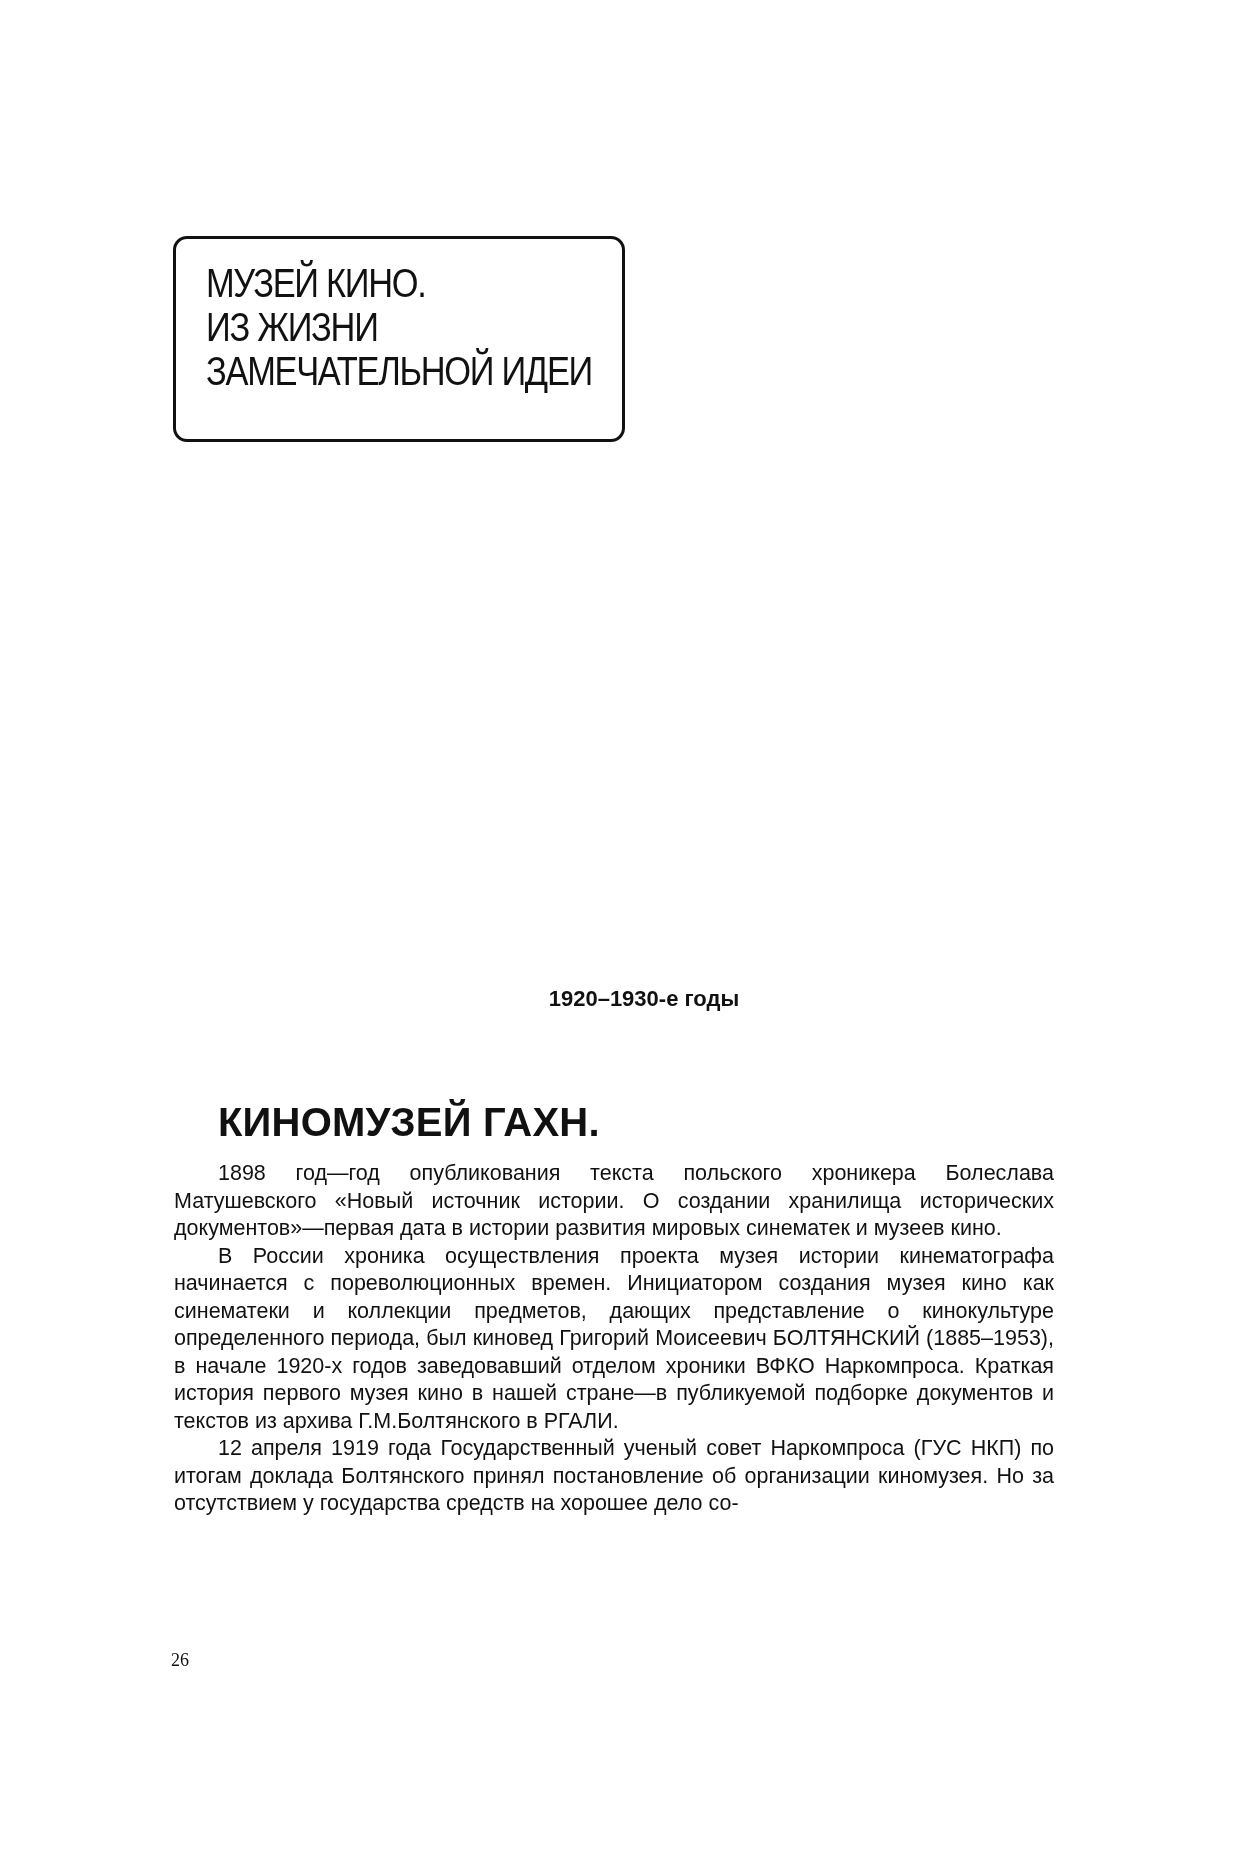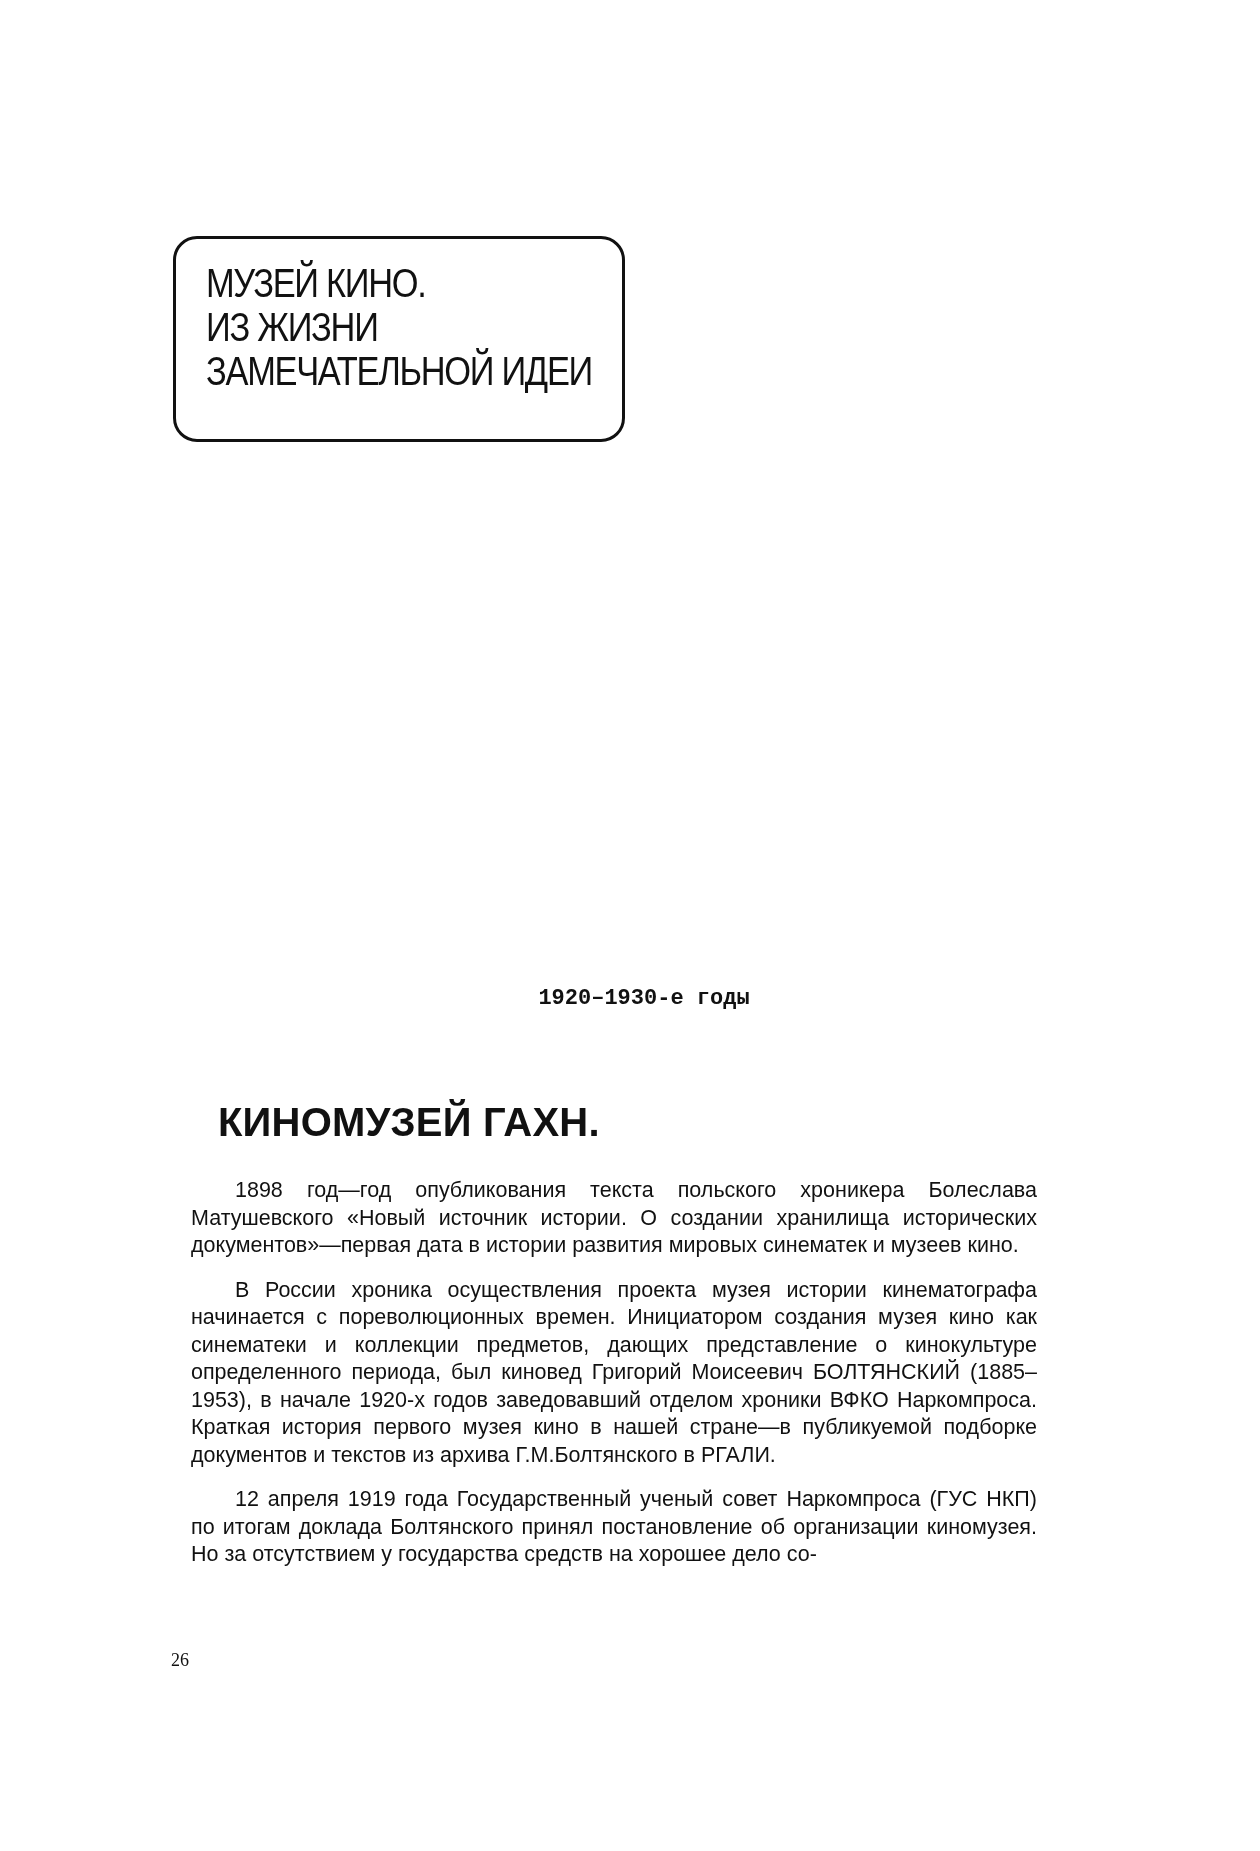--- a/index.html
+++ b/index.html
@@ -1,44 +1,44 @@
 <!DOCTYPE html>
 <html><head>
 <meta charset="utf-8">
 <style>
   html, body { margin: 0; padding: 0; background: #ffffff; }
   body { width: 1260px; height: 1851px; position: relative; overflow: hidden; color: #111; }
   .title-box {
     position: absolute; left: 173px; top: 236px; width: 452px; height: 206px;
-    border: 3px solid #111; border-radius: 24px; box-sizing: border-box;
+    border: 3px solid #111; border-radius: 14px; box-sizing: border-box;
   }
   .title-box .title-lines {
     position: absolute; left: 30px; top: 22px;
     font-family: "Liberation Sans Narrow", "Liberation Sans", sans-serif;
     font-size: 40px; line-height: 44px; letter-spacing: -1.5px;
     transform: scaleX(0.86); transform-origin: left top; white-space: nowrap;
   }
   .title-line { display: block; }
   .section-label {
     position: absolute; left: 0; width: 1260px; top: 986px; text-align: center;
-    font-family: Liberation Mono, monospace; font-weight: bold; font-size: 22px;
+    font-family: Liberation Sans, sans-serif; font-weight: bold; font-size: 22px;
     padding-left: 28px; box-sizing: border-box;
   }
   .article-heading {
     position: absolute; left: 218px; top: 1102px;
     font-family: "Liberation Sans", sans-serif; font-weight: bold; font-size: 40px;
     line-height: 40px; letter-spacing: 0.2px;
   }
   .article-heading span { display: block; }
   .body-text {
     position: absolute; left: 174px; top: 1160px; width: 880px;
     font-family: "Liberation Sans", sans-serif; font-size: 21.5px; line-height: 27.5px;
     text-align: justify;
   }
-  .body-text p { margin: 17px; text-indent: 44px; }
+  .body-text p { margin: 0; text-indent: 44px; }
   .page-number {
     position: absolute; left: 171px; top: 1650px;
     font-family: "Liberation Serif", serif; font-size: 18px;
   }
 </style>
 </head>
 <body>
 
 <div class="title-box">
   <div class="title-lines">

